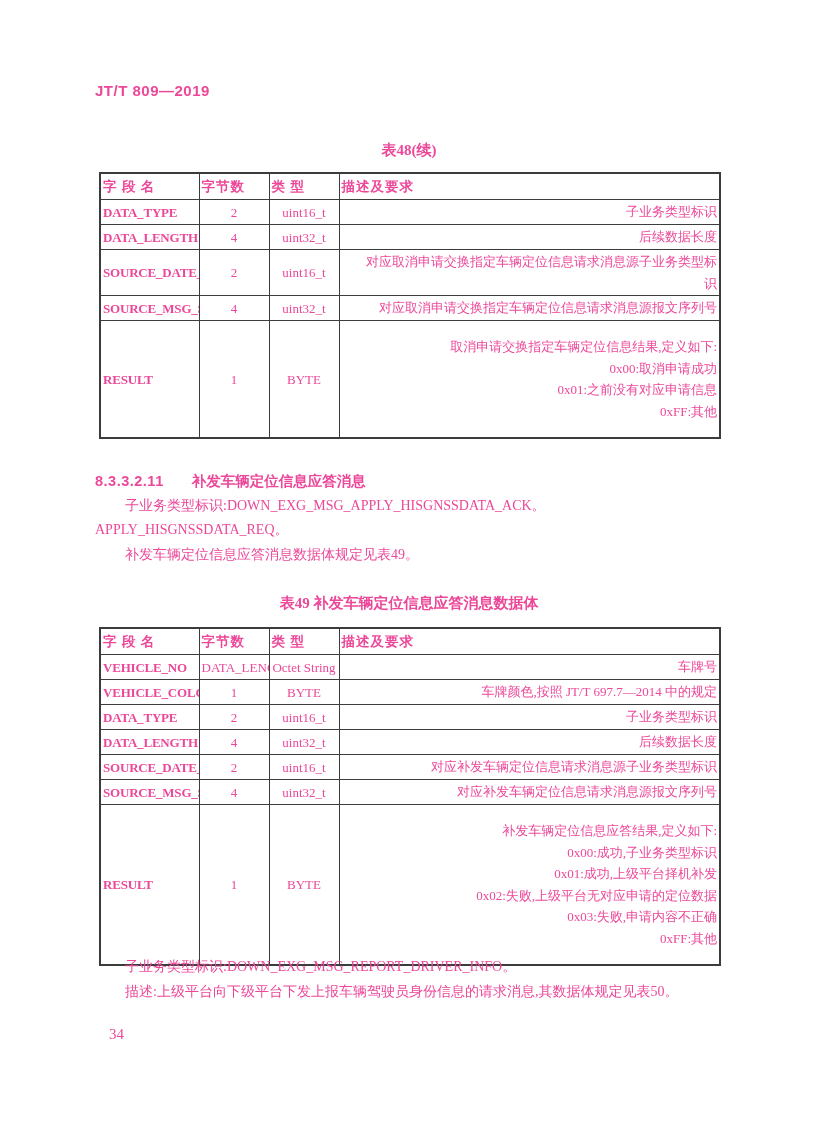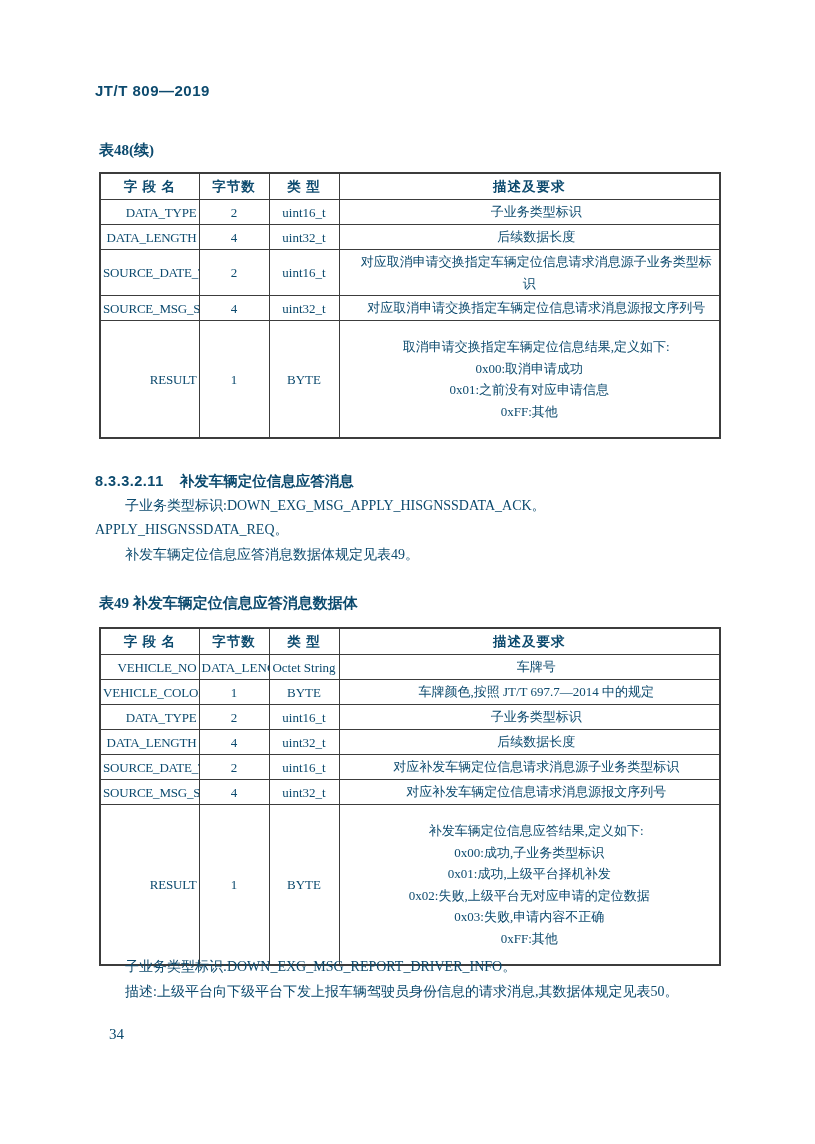--- a/index.html
+++ b/index.html
@@ -1,71 +1,71 @@
 <!DOCTYPE html>
 <html><head>
 <meta charset="utf-8">
 <style>
   html,body{margin:0;padding:0;background:#e8e8e8;}
   .page{
     position:relative;
     width:815px;height:1144px;
     background:#ffffff;
     font-family:"Liberation Serif","DejaVu Serif",serif;
-    color:#0c4a6e;
+    color:#ec4899;
     overflow:hidden;
   }
   .doc-code{
     position:absolute;top:82px;left:95px;
     font-family:"Liberation Sans","DejaVu Sans",sans-serif;
     font-weight:bold;font-size:15px;letter-spacing:0.5px;
   }
   .tbl-title{
     position:absolute;left:99px;width:620px;
-    font-weight:bold;font-size:15px;
+    text-align:center;font-weight:bold;font-size:15px;
     font-family:"Liberation Serif","DejaVu Serif",serif;
   }
   .t48-title{top:141px;}
   .t49-title{top:594px;}
   .tbl-wrap{position:absolute;left:99px;width:620px;}
   .t48{top:172px;}
   .t49{top:627px;}
   table.spec{
     border-collapse:collapse;width:620px;table-layout:fixed;
     border:2px solid #3c3c3c;
   }
   table.spec th,table.spec td{
     border:1px solid #3c3c3c;
     vertical-align:middle;
     font-size:13px;line-height:21px;
     padding:1px 2px;
   }
   table.spec th{
-    font-weight:bold;text-align:center;height:23px;
+    font-weight:bold;text-align:left;height:23px;
     font-size:13.5px;letter-spacing:1px;margin-left:8px;
   }
   td.c-field{
-    text-align:right;font-weight:normal;
+    text-align:left;font-weight:bold;
     font-size:11.5px;letter-spacing:-0.2px;
     height:22px;white-space:nowrap;overflow:hidden;
   }
   td.c-bytes{text-align:center;font-size:12px;white-space:nowrap;overflow:hidden;}
   td.c-type{text-align:center;font-size:12.5px;}
-  td.c-desc{text-align:center;padding-left:6px;padding-right:6px;font-size:13px;}
+  td.c-desc{text-align:right;padding-left:6px;padding-right:6px;font-size:13px;}
   .desc-line{line-height:21.5px;}
   .desc-line.first{text-indent:14px;}
   table.spec tr.tall td.c-desc{padding-top:15px;padding-bottom:15px;}
   .section{position:absolute;left:95px;width:630px;}
   .sec11{top:469px;}
   .sec12{top:955px;}
   .sec-head{
     font-family:"Liberation Sans","DejaVu Sans",sans-serif;
     font-weight:600;font-size:14.5px;line-height:24.5px;
   }
-  .sec-head .sec-no{margin-right:16px;letter-spacing:0.5px;}
+  .sec-head .sec-no{margin-right:28px;letter-spacing:0.5px;}
   .body-line{font-size:14px;line-height:24.5px;}
   .body-line.indent{padding-left:30px;}
   .page-no{position:absolute;left:109px;top:1026px;font-size:15px;}
 </style>
 </head>
 <body>
 
 <div class="page">
 
   <div class="doc-code">JT/T 809—2019</div>

